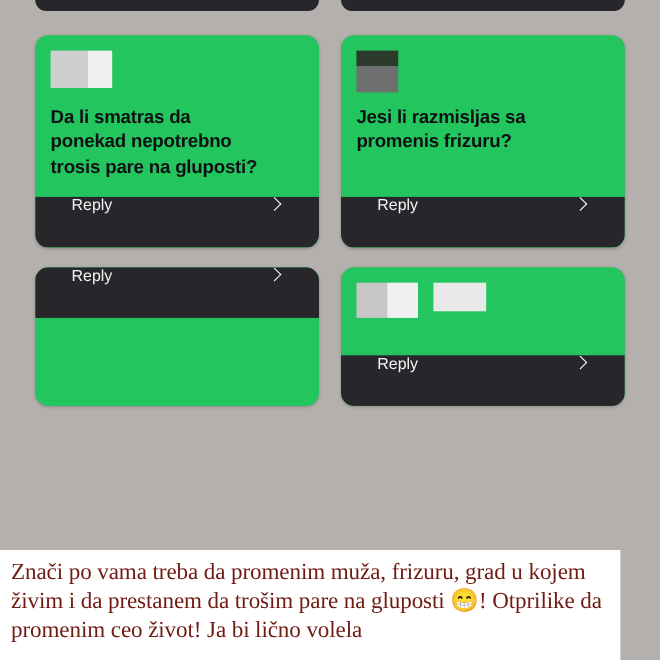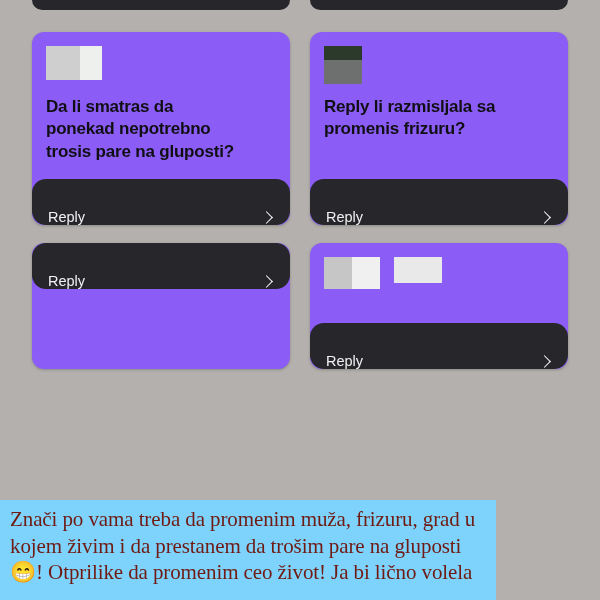--- a/index.html
+++ b/index.html
@@ -43,21 +43,21 @@
     box-sizing: border-box;
     height: 10px;
     overflow: hidden;
   }
   .partial-card {
     background: #26262b;
     border-radius: 0 0 10px 10px;
     height: 10px;
   }
   .card {
-    background: #8b5cf6;
+    background: #22c55e;
     border-radius: 12px;
     overflow: hidden;
     box-shadow: 0 1px 3px rgba(0,0,0,0.22);
     display: flex;
     flex-direction: column;
   }
   .card-body {
     padding: 14px 14px 16px 14px;
     flex: 1 1 auto;
     display: flex;
@@ -78,25 +78,24 @@
     color: #101014;
     font-weight: 700;
     letter-spacing: -0.2px;
     white-space: pre-line;
   }
   .reply-bar {
     background: #26262b;
     color: #ffffff;
     height: 46px;
     display: flex;
-    align-items: flex-end;
+    align-items: flex-start;
     justify-content: space-between;
-    padding: 0 16px;
-    box-sizing: border-box;
-    border-radius: 14px;
+    padding: 0 33px;
+    box-sizing: border-box;
   }
   .reply-label {
     font-size: 14.5px;
     font-weight: 400;
     color: #f2f2f2;
   }
   .chev {
     width: 14px;
     height: 14px;
     display: inline-block;
@@ -110,23 +109,23 @@
     width: 8px;
     height: 8px;
     border-right: 1.8px solid #ffffff;
     border-top: 1.8px solid #ffffff;
     transform: rotate(45deg);
   }
   .caption {
     position: absolute;
     left: 0;
     bottom: 0;
-    width: 496px;
+    width: 564px;
     height: 100px;
-    background: #7dd3fc;
+    background: #ffffff;
     box-sizing: border-box;
     padding: 6px 10px 0 10px;
     overflow: hidden;
   }
   .caption-text {
     font-family: "Liberation Serif", serif;
     font-size: 21px;
     line-height: 1.27;
     color: #6f1a12;
     font-weight: 400;
@@ -162,21 +161,21 @@
           <span class="reply-label">Reply</span>
           <span class="chev"></span>
         </div>
       </div>
 
       <div class="card">
         <div class="card-body">
           <div class="avatars">
             <span class="blk" style="width:38px;height:38px;background:linear-gradient(#2b3a2b 0 14px,#6e7070 14px 38px);"></span>
           </div>
-          <div class="q-text">Reply li razmisljala sa
+          <div class="q-text">Jesi li razmisljas sa
 promenis frizuru?</div>
         </div>
         <div class="reply-bar">
           <span class="reply-label">Reply</span>
           <span class="chev"></span>
         </div>
       </div>
 
       <div class="card">
         <div class="reply-bar">

